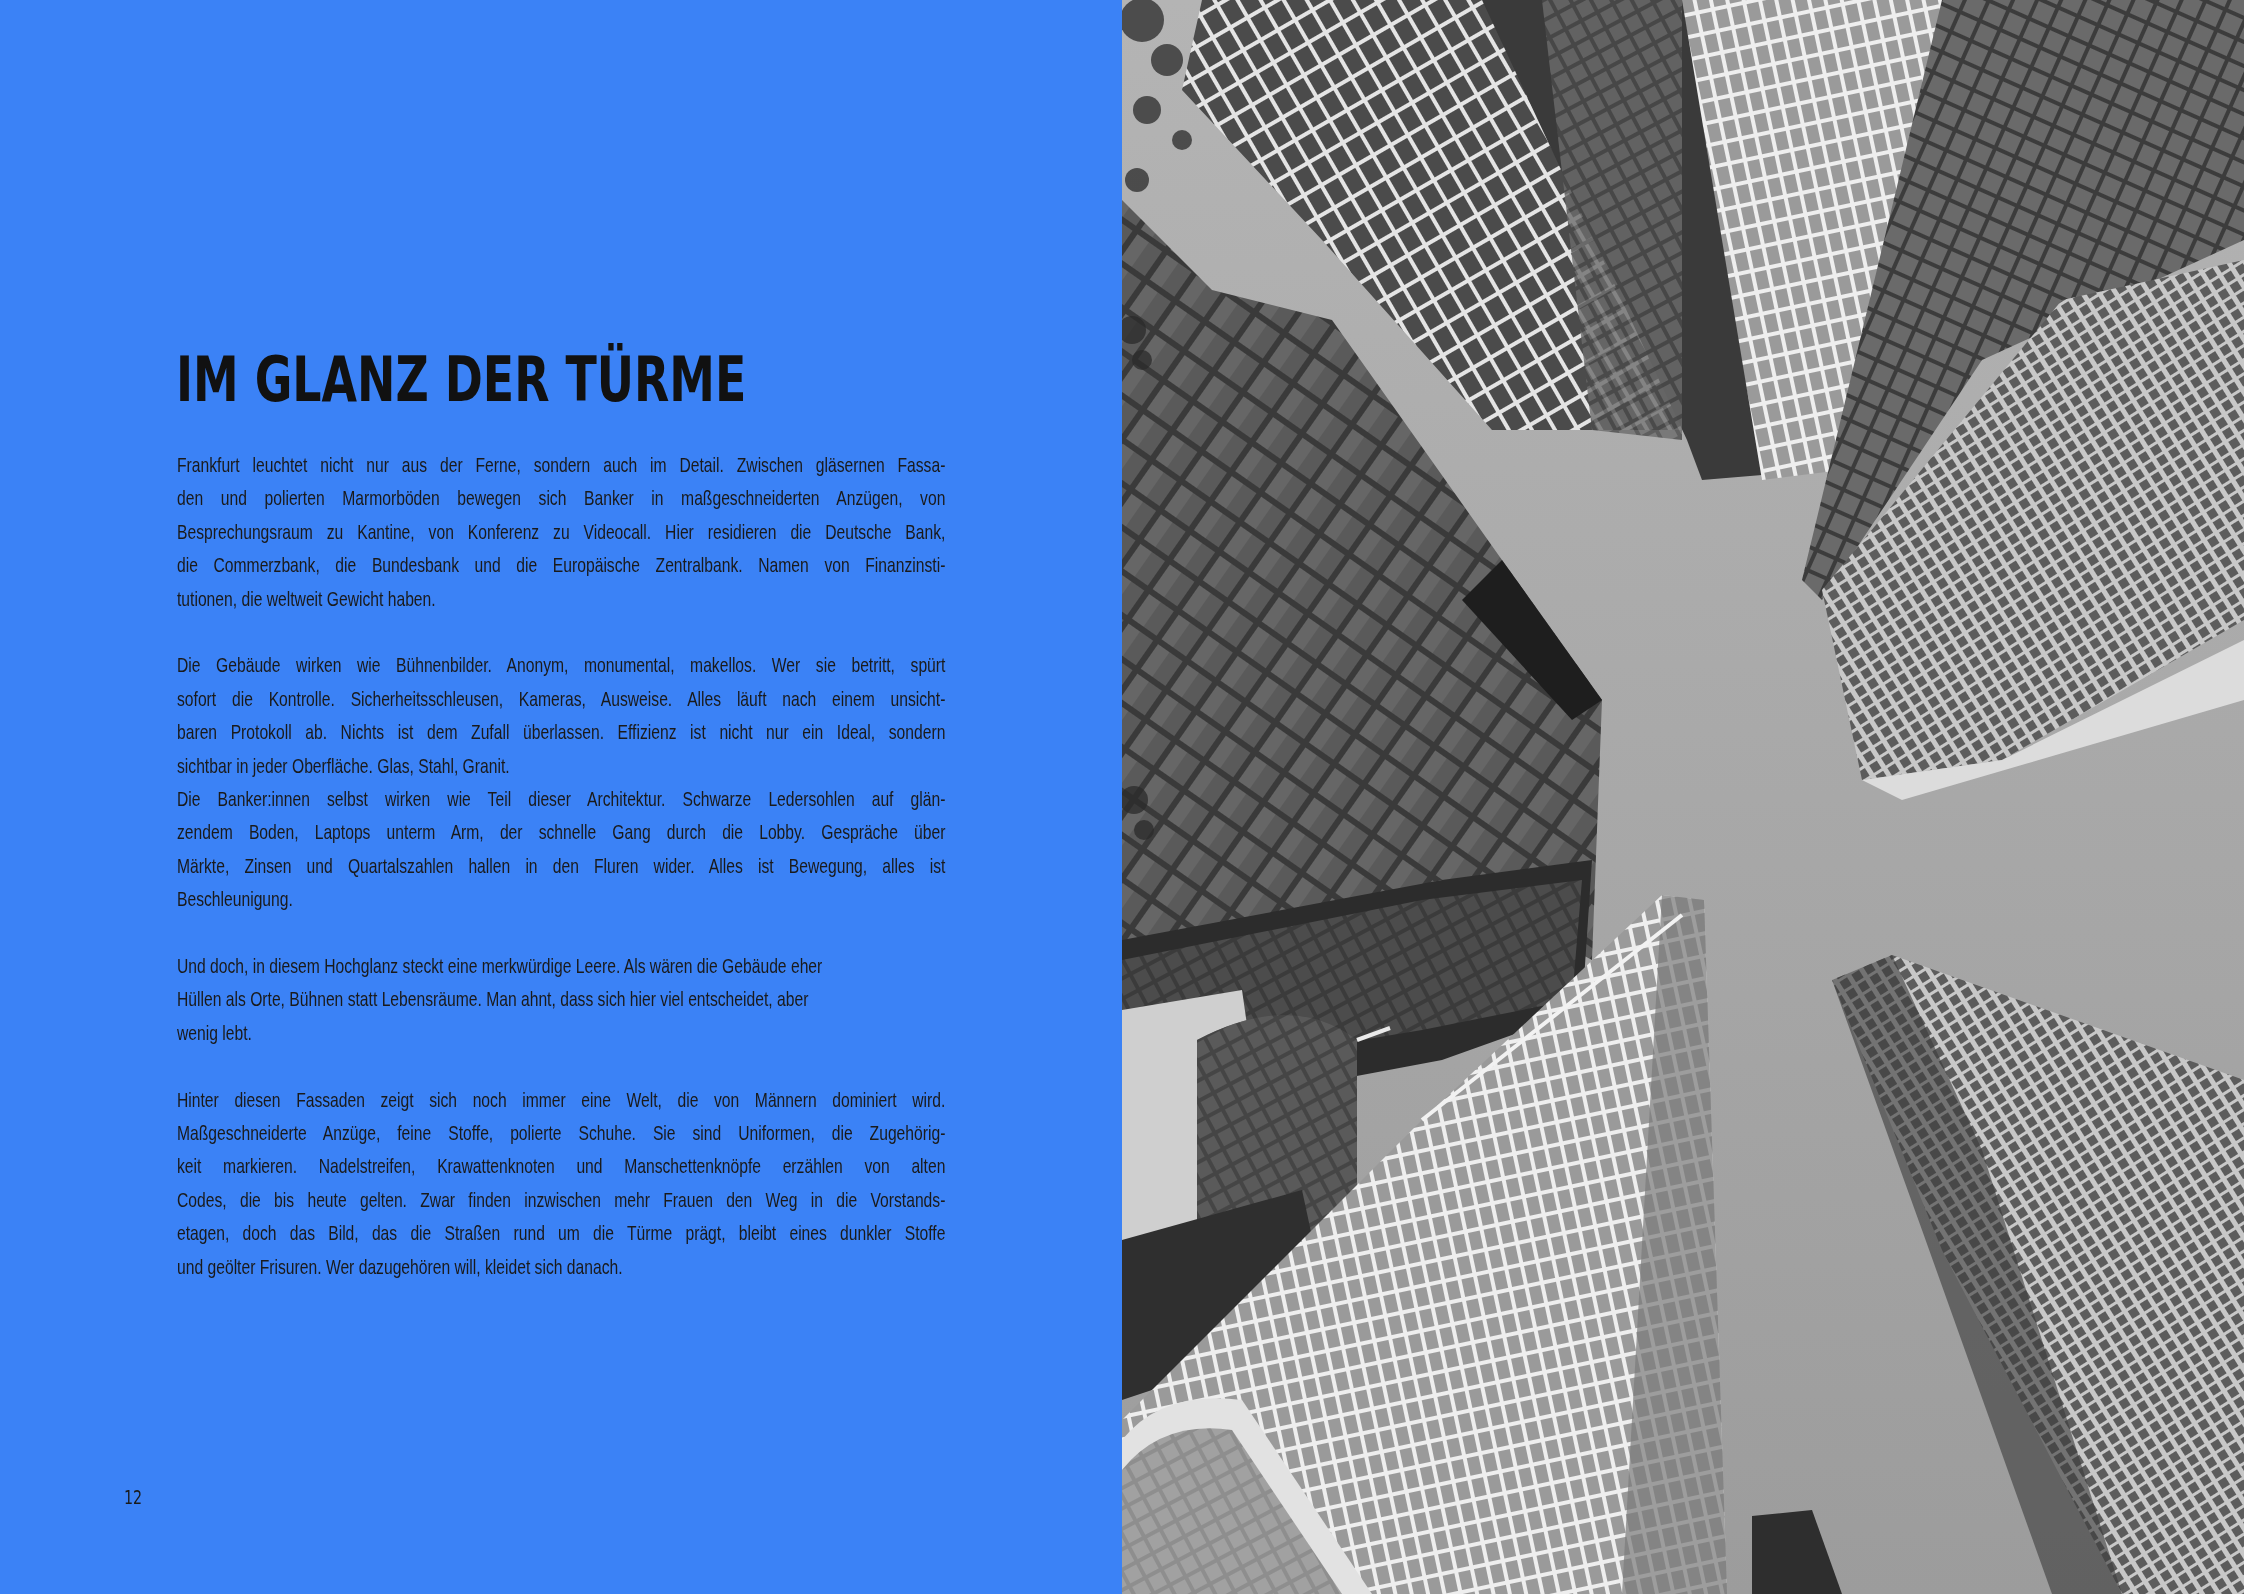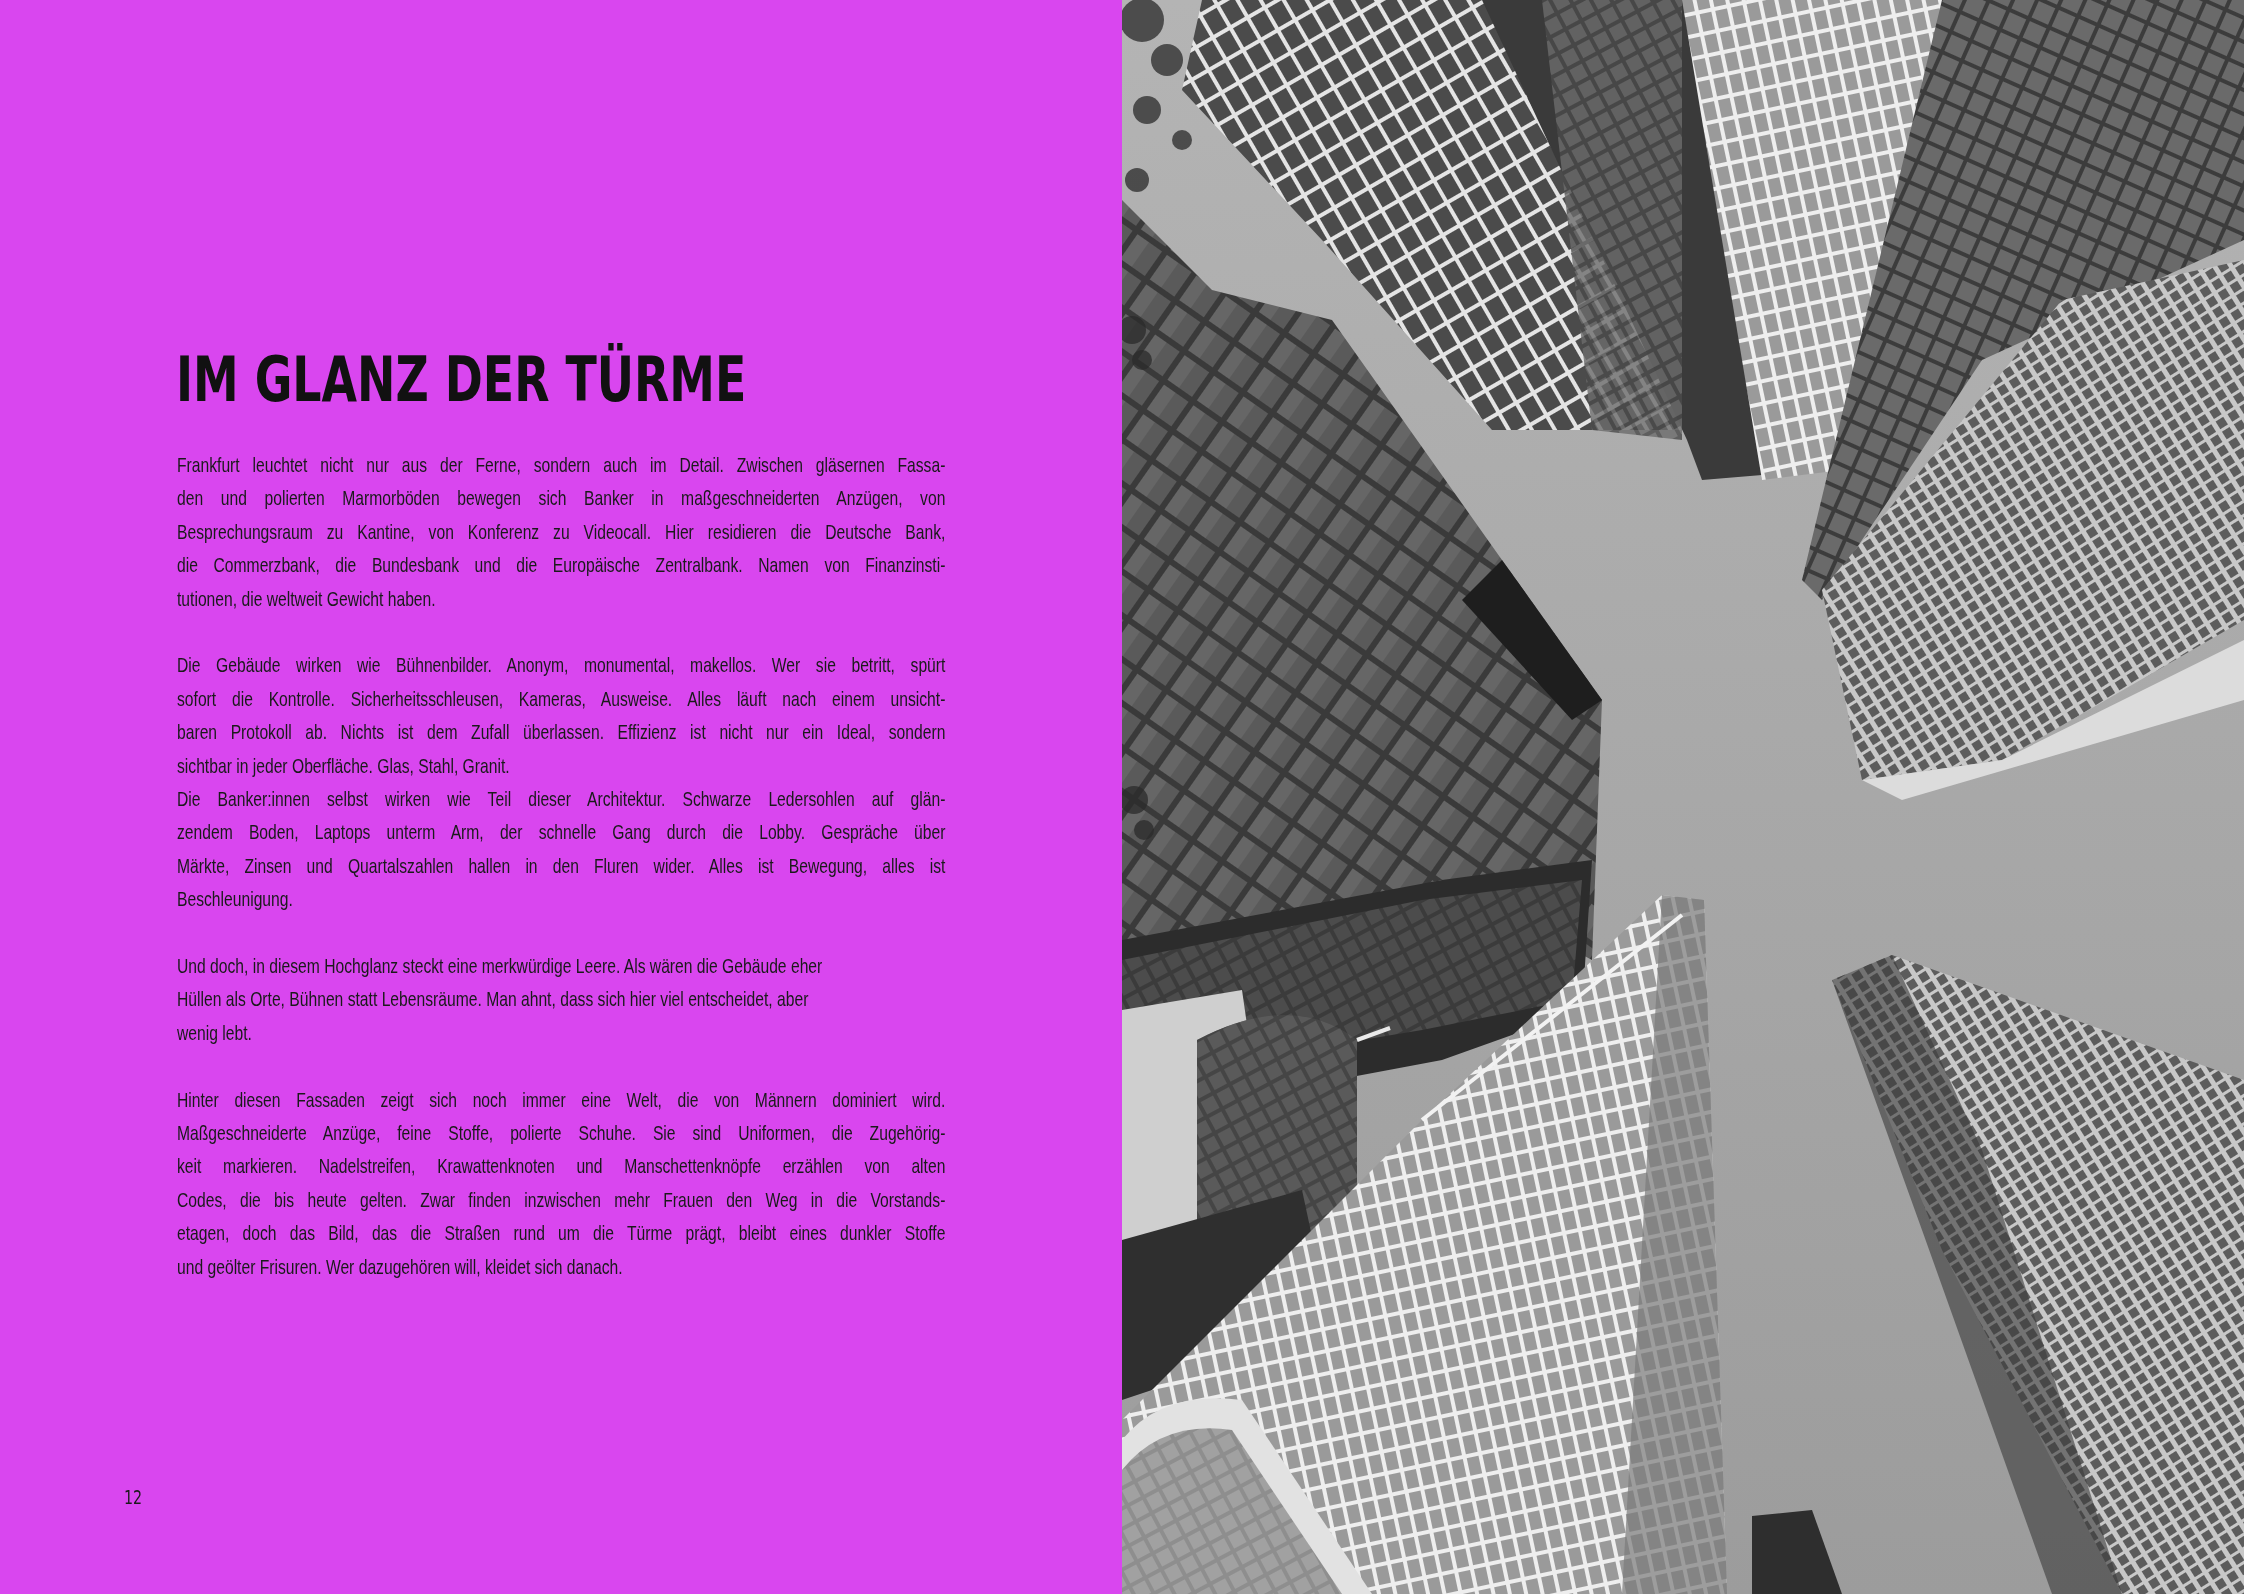--- a/index.html
+++ b/index.html
@@ -1,18 +1,18 @@
 <!DOCTYPE html>
 <html><head>
   <meta charset="utf-8">
   <style>
     html, body { margin: 0; padding: 0; background: #ffffff; }
     body { width: 2244px; height: 1594px; position: relative; overflow: hidden; }
     .page-left {
-      position: absolute; left: 0; top: 0; width: 1122px; height: 1594px; background: #d946ef;
+      position: absolute; left: 0; top: 0; width: 1122px; height: 1594px; background: #3b82f6;
     }
     .title {
       position: absolute; left: 176px; top: 343px;
       font-family: "DejaVu Sans", sans-serif; font-weight: bold;
       font-size: 62px; letter-spacing: 0px; color: #111111;
       transform: scaleX(0.74); transform-origin: left top; white-space: nowrap;
     }
     .body-text {
       position: absolute; left: 177px; top: 448px; width: 1030px;
       transform: scaleX(0.746); transform-origin: left top;

